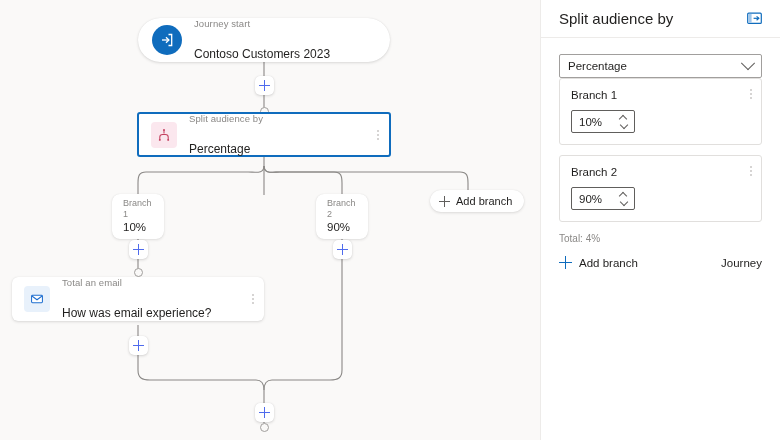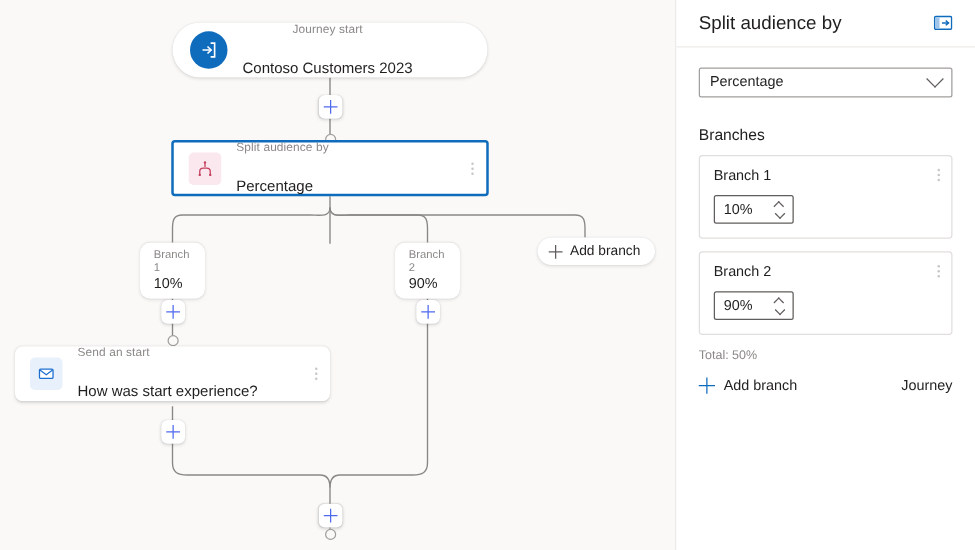--- a/index.html
+++ b/index.html
@@ -42,21 +42,20 @@
     position: absolute;
     background: #ffffff;
     border-radius: 6px;
     box-shadow: 0 1px 3px rgba(0,0,0,0.13), 0 0 1px rgba(0,0,0,0.10);
     display: flex;
     align-items: center;
     box-sizing: border-box;
   }
   .node.pill {
     border-radius: 26px;
-    text-align: center;
   }
   .node.selected {
     border: 2px solid #0f6cbd;
     border-radius: 3px;
     box-shadow: none;
   }
   .node-icon {
     flex: 0 0 auto;
     display: flex;
     align-items: center;
@@ -457,22 +456,22 @@
     <div class="conn-dot" style="left:134px; top:268px;"></div>
 
     <div class="node" style="left:12px; top:277px; width:252px; height:44px; padding:0 12px;">
       <div class="node-icon icon-sq-blue">
         <svg width="14" height="14" viewBox="0 0 16 16" fill="none" stroke="#1f6fd0" stroke-width="1.2">
           <rect x="1.8" y="3.8" width="12.4" height="8.4" rx="1.1" fill="#ffffff"></rect>
           <path d="M2.2 4.6 8 8.9l5.8-4.3"></path>
         </svg>
       </div>
       <div class="node-text">
-        <div class="node-sub">Send an start</div>
-        <div class="node-title">How was start experience?</div>
+        <div class="node-sub">Total an email</div>
+        <div class="node-title">How was email experience?</div>
       </div>
       <div class="kebab">
         <i></i>
           <i></i>
           <i></i>
       </div>
     </div>
 
     <div class="plus-btn" style="left:129px; top:336px;"></div>
 
@@ -495,21 +494,20 @@
       </div>
     </div>
 
     <div id="panel-body">
 
       <div class="select-box">
         <span class="val">Percentage</span>
         <span class="chev"></span>
       </div>
 
-      <div class="section-title">Branches</div>
 
       <div class="branch-card">
         <div class="bc-name">Branch 1</div>
         <div class="bc-kebab">
             <i></i>
             <i></i>
             <i></i>
           </div>
         <div class="spin-input">
           <span class="sv">10%</span>
@@ -529,21 +527,21 @@
           </div>
         <div class="spin-input">
           <span class="sv">90%</span>
           <span class="spinners">
             <span class="spin-up"></span>
             <span class="spin-down"></span>
           </span>
         </div>
       </div>
 
-      <div class="total-line">Total: 50%</div>
+      <div class="total-line">Total: 4%</div>
 
       <div class="panel-actions">
         <div class="link-add-branch">
           <span class="plus-blue"></span>
           <span>Add branch</span>
         </div>
         <div class="link-equalize">Journey</div>
       </div>
 
     </div>

